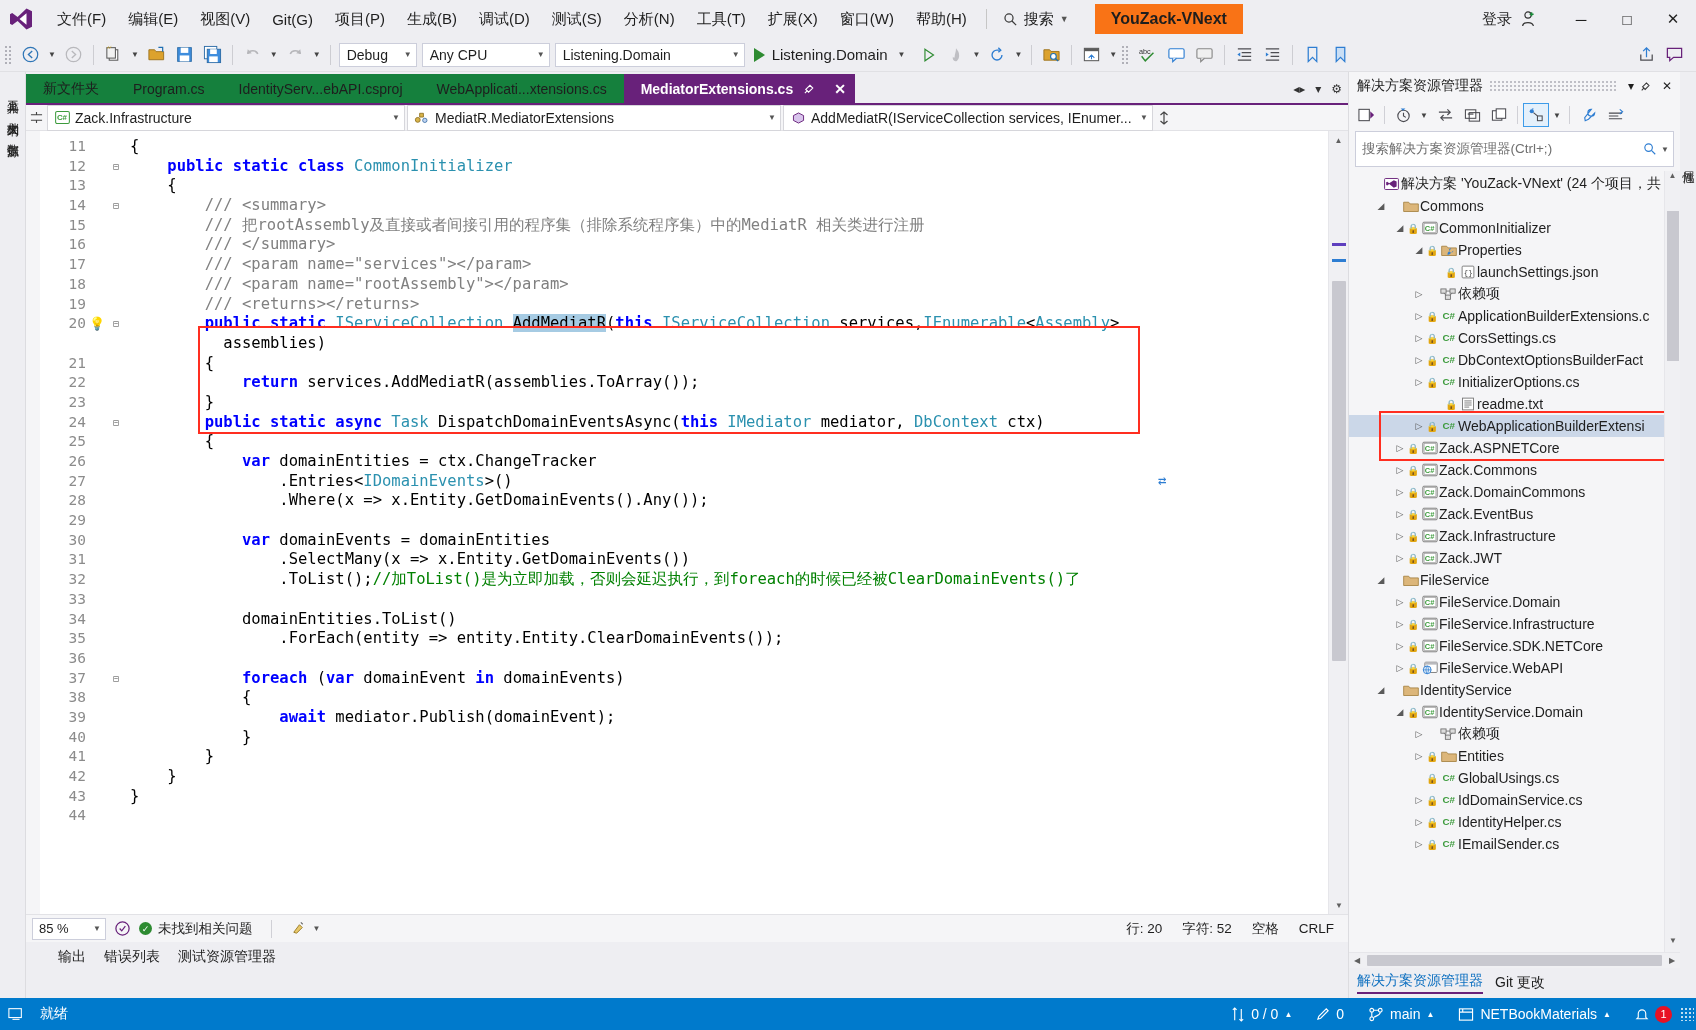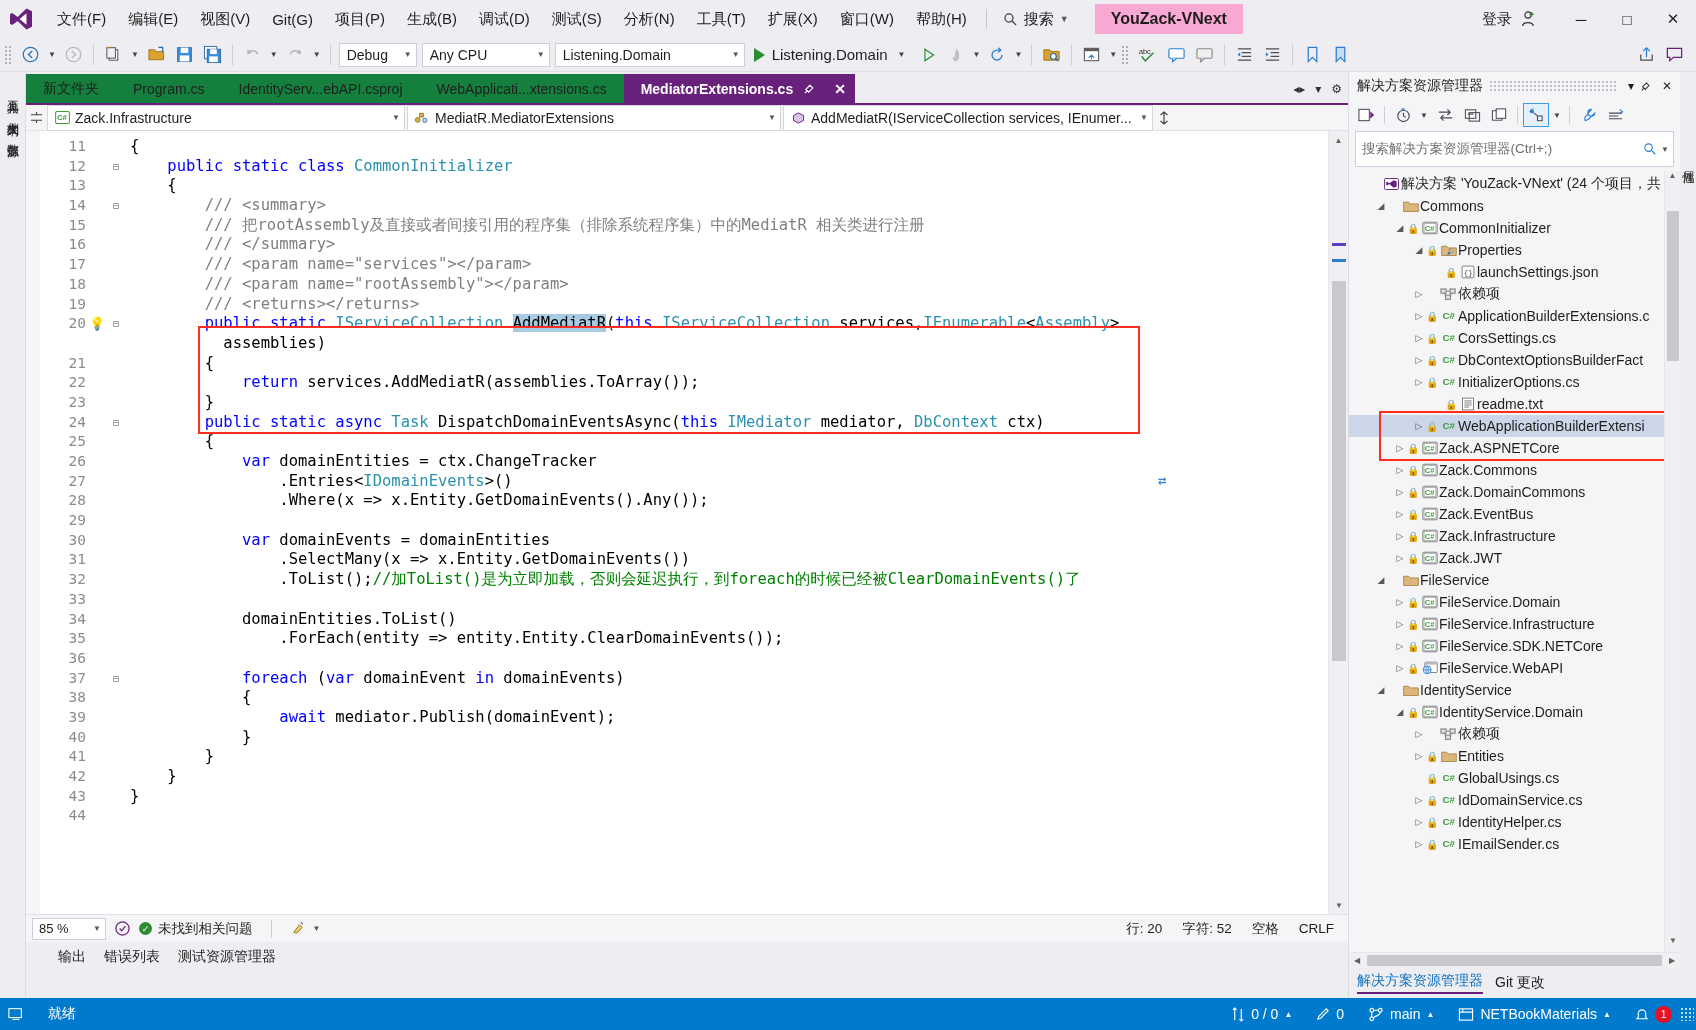--- a/index.html
+++ b/index.html
@@ -42,21 +42,21 @@
     width: 1px; height: 20px; background: #C6C6C6; margin: 0 8px;
   }
   .search-box {
     display: flex; align-items: center; gap: 6px;
     padding: 2px 8px; font-size: 15px; color: #1E1E1E;
     cursor: text;
   }
   .search-box .caret { font-size: 9px; color: #555; }
   .app-title {
     font-size: 16px; font-weight: bold; color: #1E1E1E;
-    background: #f9a8d4;
+    background: #f97316;
     padding: 6px 16px;
     margin-left: 18px;
   }
   .title-spacer { flex: 1; }
   .login-area {
     display: flex; align-items: center; gap: 6px;
     font-size: 15px; color: #1E1E1E;
     margin-right: 20px;
     cursor: default;
   }
@@ -202,21 +202,21 @@
   .glyph {
     width: 22px; flex: 0 0 22px; text-align: center;
     font-size: 11px; color: #6E6E6E;
   }
   .fold {
     width: 16px; flex: 0 0 16px;
     display: flex; align-items: center; justify-content: center;
     font-size: 10px; color: #808080;
   }
   .ctext { padding-left: 6px; }
-  .kw   { color: #0000FF; }
+  .kw   { color: #0000FF; font-weight: bold; }
   .type { color: #2B91AF; }
   .cmt  { color: #008000; }
   .xdoc { color: #808080; }
   .plain{ color: #000000; }
   .hl   { background: #A6CBE3; }
   .bulb { color: #C9A227; font-size: 13px; }
 
   .red-box {
     position: absolute;
     border: 2.5px solid #FF2E20;
@@ -350,21 +350,21 @@
     padding: 6px 1px; cursor: default;
   }
 
   
   .statusbar {
     height: 32px; flex: 0 0 32px;
     display: flex; align-items: center;
     background: #007ACC; color: #FFFFFF;
     font-size: 14px; padding-left: 8px;
   }
-  .sb-left { display: flex; align-items: center; gap: 24px; }
+  .sb-left { display: flex; align-items: center; gap: 16px; }
   .sb-right { margin-left: auto; display: flex; align-items: center; gap: 0; }
   .sb-item {
     display: flex; align-items: center; gap: 6px;
     padding: 0 12px; height: 32px; cursor: default;
   }
   .sb-badge {
     width: 17px; height: 17px; border-radius: 50%;
     background: #E81123; color: #fff;
     font-size: 11px; display: flex; align-items: center; justify-content: center;
   }

